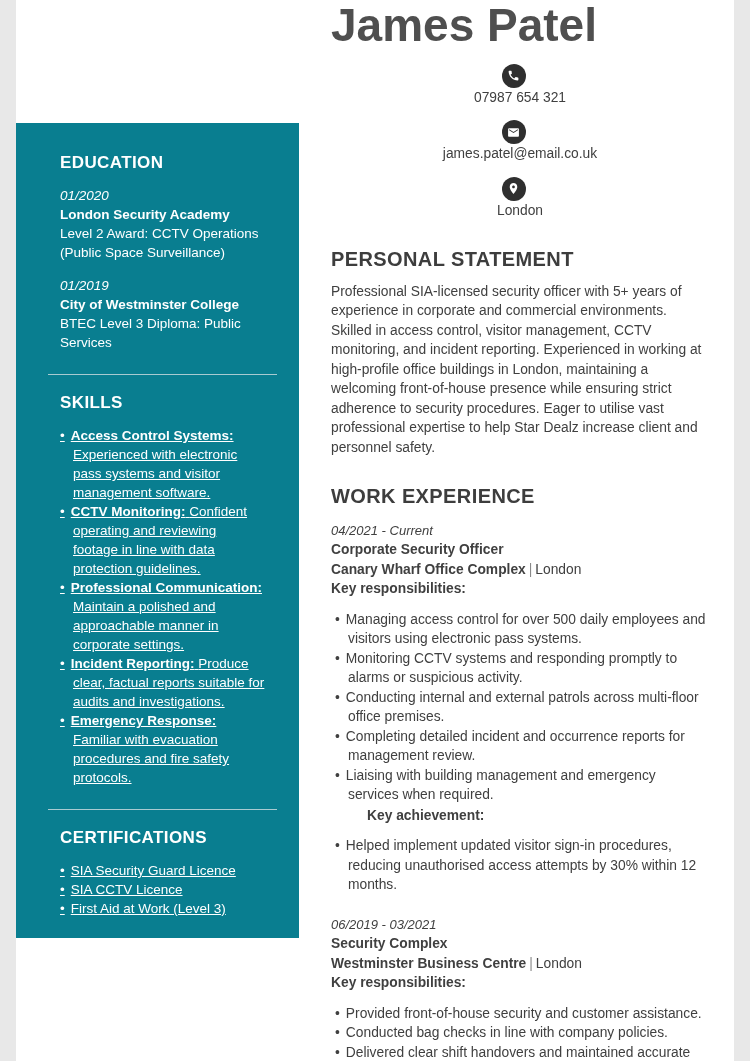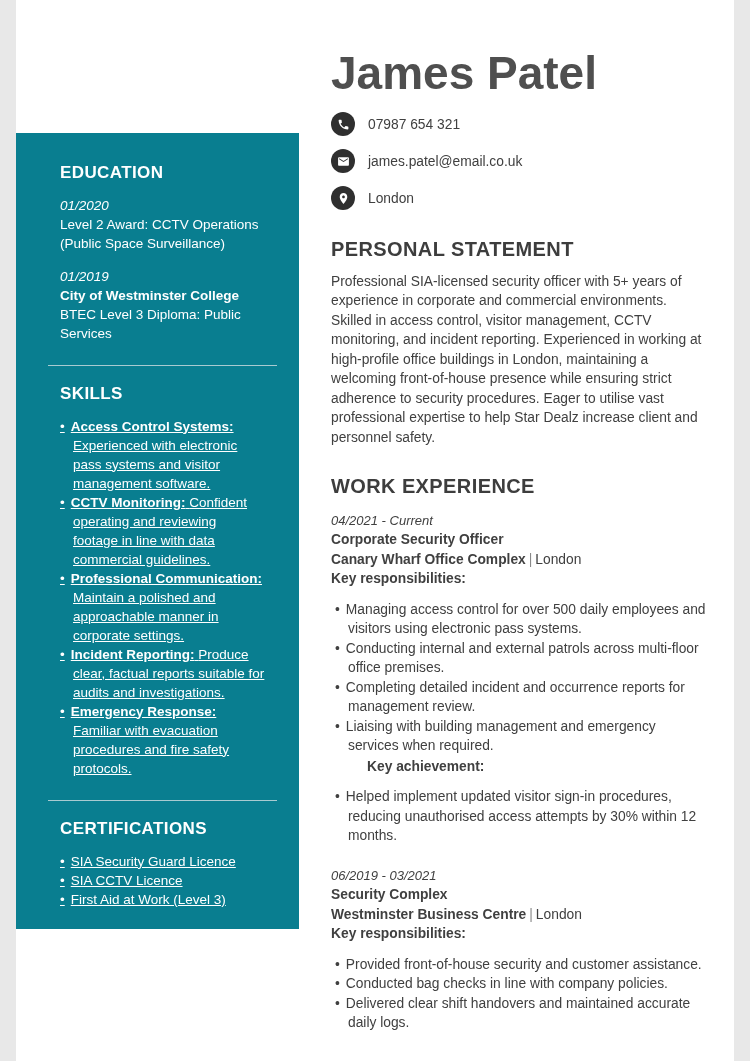--- a/index.html
+++ b/index.html
@@ -58,20 +58,21 @@
   h1.name{
     margin:8px 0 16px 0;
     font-size:46px;
     line-height:46px;
     color:#4f4f4f;
     font-weight:bold;
   }
   .contact-row{
     display:flex;align-items:center;
     margin-bottom:13px;
+    flex-direction:column;
   }
   .contact-icon{
     width:24px;height:24px;border-radius:50%;
     background:#2f2f2f;
     display:flex;align-items:center;justify-content:center;
     margin-right:13px;flex:none;
   }
   .contact-icon svg{width:13px;height:13px;fill:#ffffff;}
   .main h2{
     margin:30px 0 12px 0;
@@ -105,40 +106,41 @@
 <div class="page">
 
   <aside class="sidebar">
 
     <section>
       <h2>EDUCATION</h2>
       <div>
 
           <div class="edu-entry">
             <div class="date">01/2020</div>
+            <div class="school">London Security Academy</div>
             <div class="degree">Level 2 Award: CCTV Operations (Public Space Surveillance)</div>
           </div>
 
           <div class="edu-entry">
             <div class="date">01/2019</div>
             <div class="school">City of Westminster College</div>
             <div class="degree">BTEC Level 3 Diploma: Public Services</div>
           </div>
         </div>
     </section>
 
     <hr class="divider">
 
     <section>
       <h2>SKILLS</h2>
       <ul class="side-list">
 
           <li><span class="skill-name">Access Control Systems:</span> <span>Experienced with electronic pass systems and visitor management software.</span></li>
 
-          <li><span class="skill-name">CCTV Monitoring:</span> <span>Confident operating and reviewing footage in line with data commercial guidelines.</span></li>
+          <li><span class="skill-name">CCTV Monitoring:</span> <span>Confident operating and reviewing footage in line with data protection guidelines.</span></li>
 
           <li><span class="skill-name">Professional Communication:</span> <span>Maintain a polished and approachable manner in corporate settings.</span></li>
 
           <li><span class="skill-name">Incident Reporting:</span> <span>Produce clear, factual reports suitable for audits and investigations.</span></li>
 
           <li><span class="skill-name">Emergency Response:</span> <span>Familiar with evacuation procedures and fire safety protocols.</span></li>
         </ul>
     </section>
 
     <hr class="divider">
@@ -197,20 +199,21 @@
       <h2>WORK EXPERIENCE</h2>
 
       <div class="job">
         <div class="dates">04/2021 - Current</div>
         <div class="title">Corporate Security Officer</div>
         <div class="company"><b>Canary Wharf Office Complex</b><span class="pipe">|</span><span>London</span></div>
         <div class="label">Key responsibilities:</div>
         <ul class="bullets">
 
         <li>Managing access control for over 500 daily employees and visitors using electronic pass systems.</li>
+            <li>Monitoring CCTV systems and responding promptly to alarms or suspicious activity.</li>
             <li>Conducting internal and external patrols across multi-floor office premises.</li>
             <li>Completing detailed incident and occurrence reports for management review.</li>
             <li>Liaising with building management and emergency services when required.</li>
           </ul>
         <div class="label achv">Key achievement:</div>
         <ul class="bullets">
 
         <li>Helped implement updated visitor sign-in procedures, reducing unauthorised access attempts by 30% within 12 months.</li>
           </ul>
       </div>

